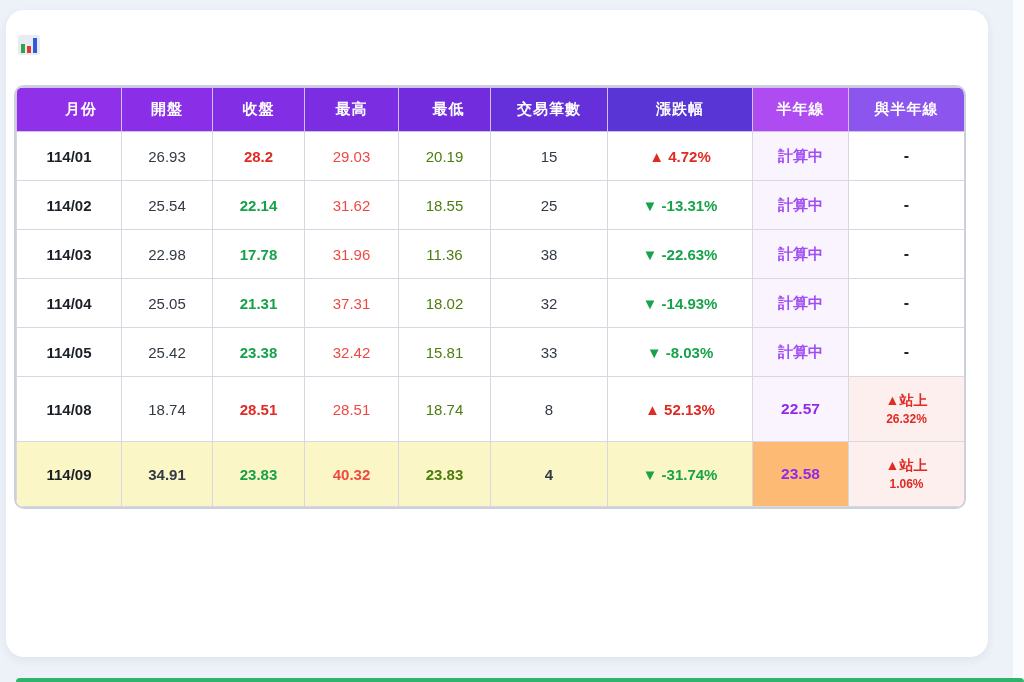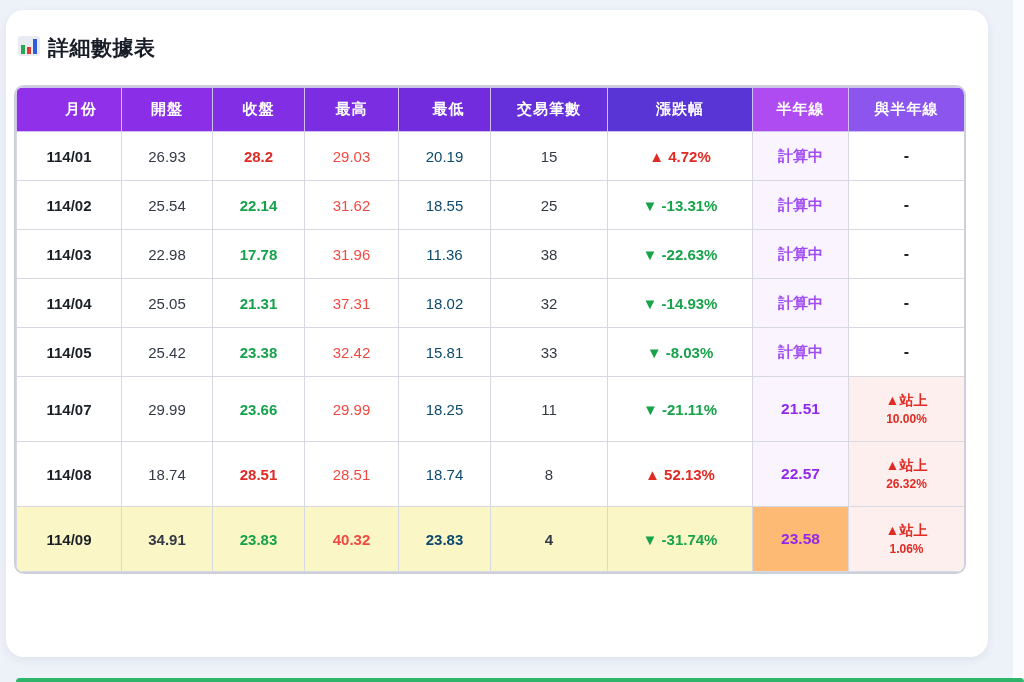--- a/index.html
+++ b/index.html
@@ -41,21 +41,21 @@
     border-color:#cfc0ef;
   }
   .c0{width:105px}.c1{width:91px}.c2{width:92px}.c3{width:94px}.c4{width:92px}
   .c5{width:117px}.c6{width:145px}.c7{width:96px}.c8{width:116px}
 
   td { font-size:15px; color:#333a45; background:#ffffff; }
   td.month { font-weight:700; color:#1b2026; }
   td.up-b   { font-weight:700; color:#e02a24; }
   td.down-b { font-weight:700; color:#16a24b; }
   td.red    { color:#ef4a42; }
-  td.green  { color:#0c4a6e;margin-top:13px; }
+  td.green  { color:#4d7c0f;margin-top:13px; }
   td.change-up   { font-weight:700; color:#e02a24; }
   td.change-down { font-weight:700; color:#16a34a; }
   td.half { background:#faf4fe; }
   td.half .pending  { color:#a04df2; font-weight:600; }
   td.half .half-val { color:#9129ea; font-weight:700; font-size:15.5px; }
   td.vs-none { font-weight:700; font-size:16px; color:#22262e; }
   td.vs-down { background:#e9f8ef; }
   td.vs-up   { background:#fdefed; }
   .vs-label { font-size:14px; font-weight:700; }
   .vs-pct   { font-size:12px; font-weight:700; margin-top:2px; }
@@ -81,21 +81,20 @@
 <div class="card">
   <div class="title-row">
     <span class="chart-icon">
       <svg width="22" height="22" viewBox="0 0 22 22">
         <rect x="0" y="1" width="22" height="20" rx="3" fill="#e9ebf2"></rect>
         <rect x="3" y="10" width="4" height="9" fill="#2ba84f"></rect>
         <rect x="9" y="12" width="4" height="7" fill="#df3a2e"></rect>
         <rect x="15" y="4" width="4" height="15" fill="#2e5bd8"></rect>
       </svg>
     </span>
-    <h2>詳細數據表</h2>
   </div>
 
   <div class="tbl-wrap">
     <table>
       <thead>
         <tr>
             <th class="c0" style="background: rgb(144, 48, 233); padding-left: 28px;">月份</th>
             <th class="c1" style="background: rgb(138, 47, 231);">開盤</th>
             <th class="c2" style="background: rgb(130, 46, 228);">收盤</th>
             <th class="c3" style="background: rgb(122, 45, 225);">最高</th>
@@ -156,34 +155,20 @@
             <td class="c1 open">25.42</td>
             <td class="c2 down-b">23.38</td>
             <td class="c3 red">32.42</td>
             <td class="c4 green">15.81</td>
             <td class="c5">33</td>
             <td class="c6 change-down">▼ -8.03%</td>
             <td class="c7 half"><span class="pending">計算中</span></td>
             <td class="c8 vs-none">-</td>
           </tr>
           <tr class="tall">
-            <td class="c0 month">114/07</td>
-            <td class="c1 open">29.99</td>
-            <td class="c2 down-b">23.66</td>
-            <td class="c3 red">29.99</td>
-            <td class="c4 green">18.25</td>
-            <td class="c5">11</td>
-            <td class="c6 change-down">▼ -21.11%</td>
-            <td class="c7 half"><span class="half-val">21.51</span></td>
-            <td class="c8 vs-up">
-              <div class="vs-label">▲站上</div>
-              <div class="vs-pct">10.00%</div>
-            </td>
-          </tr>
-          <tr class="tall">
             <td class="c0 month">114/08</td>
             <td class="c1 open">18.74</td>
             <td class="c2 up-b">28.51</td>
             <td class="c3 red">28.51</td>
             <td class="c4 green">18.74</td>
             <td class="c5">8</td>
             <td class="c6 change-up">▲ 52.13%</td>
             <td class="c7 half"><span class="half-val">22.57</span></td>
             <td class="c8 vs-up">
               <div class="vs-label">▲站上</div>

